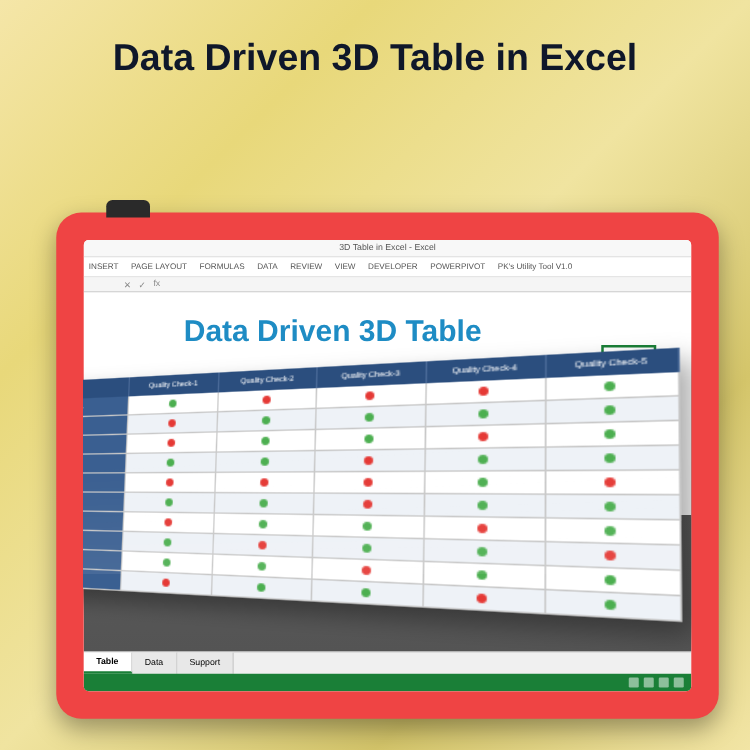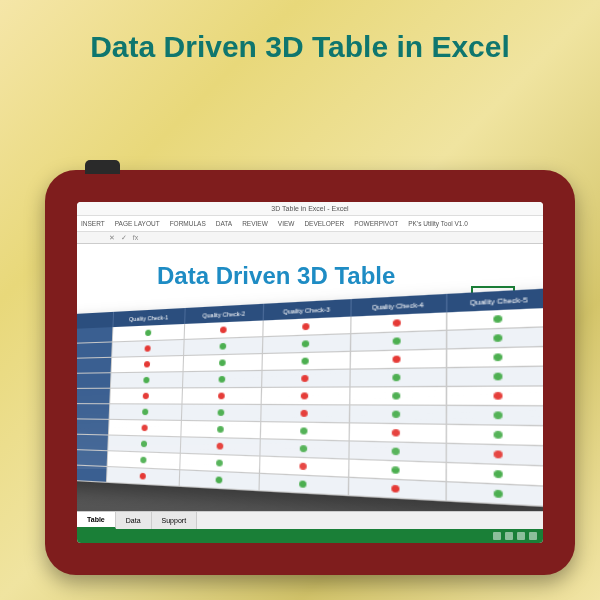--- a/index.html
+++ b/index.html
@@ -7,31 +7,31 @@
   width: 600px; height: 600px;
   background: linear-gradient(135deg, #f5e6a8 0%, #e8d87a 25%, #f0e4a0 50%, #d4c56a 75%, #f2e5a5 100%);
   font-family: Arial, sans-serif;
   overflow: hidden;
   position: relative;
 }
 .page-title {
   text-align: center;
   font-size: 30px;
   font-weight: 800;
-  color: #0f766e;
+  color: #0f172a;
   padding: 28px 20px 0;
   line-height: 1.25;
 }
 .tablet {
   position: absolute;
   left: 45px; top: 170px;
   width: 530px; height: 405px;
-  background: #7f1d1d;
-  border-radius: 31px;
-  padding: 32px;
+  background: #ef4444;
+  border-radius: 20px;
+  padding: 22px;
   box-shadow: 0 8px 20px rgba(0,0,0,0.35);
 }
 .tablet::before {
   content: "";
   position: absolute;
   top: -10px; left: 40px;
   width: 35px; height: 14px;
   background: #2a2a2a;
   border-radius: 5px 5px 0 0;
 }

